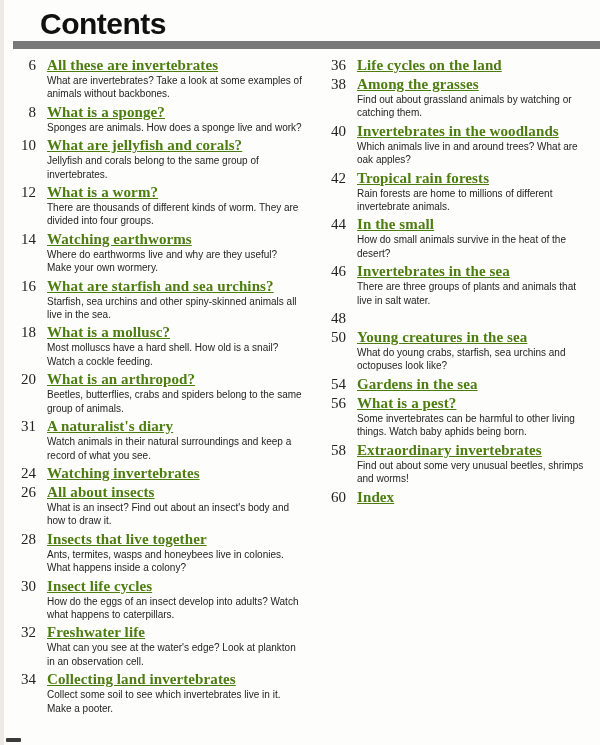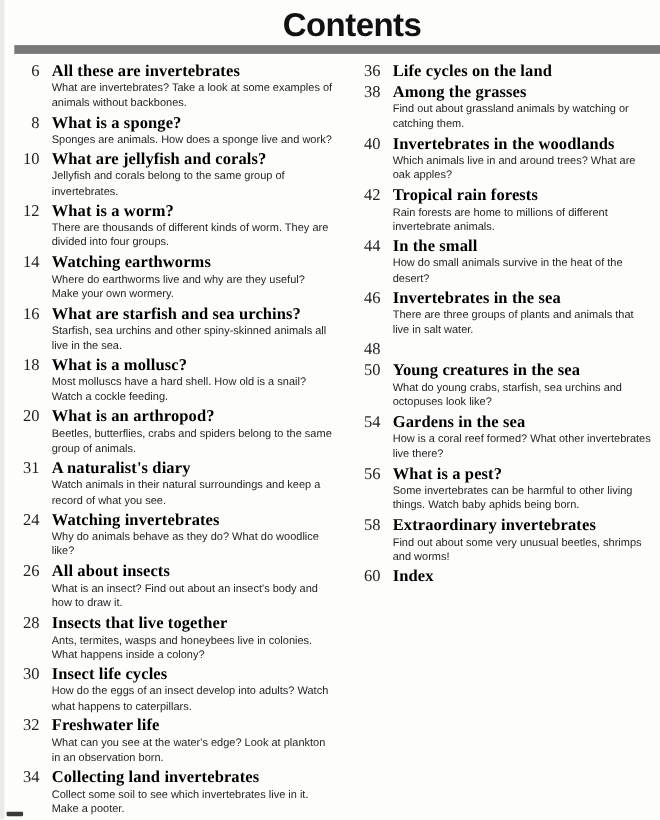--- a/index.html
+++ b/index.html
@@ -13,21 +13,20 @@
   }
   .page-header { padding: 8px 0 0 0; }
   .page-title {
     margin-left: 40px;
     font-family: "Liberation Sans", "DejaVu Sans", sans-serif;
     font-weight: bold;
     font-size: 30px;
     line-height: 31px;
     letter-spacing: -0.5px;
     color: #111;
-    text-align: center;
   }
   .divider-bar {
     margin-left: 13px;
     margin-top: 2px;
     height: 8px;
     background: #787878;
   }
   .toc-columns {
     display: flex;
     margin-top: 8px;
@@ -51,22 +50,23 @@
     font-size: 15px;
     line-height: 16px;
     color: #222;
   }
   .entry-body { min-width: 0; }
   .entry-title {
     font-family: "Liberation Serif", "DejaVu Serif", serif;
     font-weight: bold;
     font-size: 15px;
     line-height: 16px;
-    color: #000000;
+    color: #4d7c0f;
     letter-spacing: 0.1px;
+    text-decoration: underline;
   }
   .entry-desc {
     font-size: 10px;
     line-height: 13.4px;
     color: #242424;
     margin-top: 1px;
   }
   .scan-mark {
     position: absolute;
     left: 6px;
@@ -164,21 +164,20 @@
     <div class="entry-body">
       <div class="entry-title">A naturalist's diary</div>
       <div class="entry-desc">Watch animals in their natural surroundings and keep a record of what you see.</div>
     </div>
   </div>
 
   <div class="toc-entry">
     <div class="entry-page">24</div>
     <div class="entry-body">
       <div class="entry-title">Watching invertebrates</div>
-      <div class="entry-desc">Why do animals behave as they do? What do woodlice like?</div>
     </div>
   </div>
 
   <div class="toc-entry">
     <div class="entry-page">26</div>
     <div class="entry-body">
       <div class="entry-title">All about insects</div>
       <div class="entry-desc">What is an insect? Find out about an insect's body and how to draw it.</div>
     </div>
   </div>
@@ -196,21 +195,21 @@
     <div class="entry-body">
       <div class="entry-title">Insect life cycles</div>
       <div class="entry-desc">How do the eggs of an insect develop into adults? Watch what happens to caterpillars.</div>
     </div>
   </div>
 
   <div class="toc-entry">
     <div class="entry-page">32</div>
     <div class="entry-body">
       <div class="entry-title">Freshwater life</div>
-      <div class="entry-desc">What can you see at the water's edge? Look at plankton in an observation born.</div>
+      <div class="entry-desc">What can you see at the water's edge? Look at plankton in an observation cell.</div>
     </div>
   </div>
 
   <div class="toc-entry">
     <div class="entry-page">34</div>
     <div class="entry-body">
       <div class="entry-title">Collecting land invertebrates</div>
       <div class="entry-desc">Collect some soil to see which invertebrates live in it. Make a pooter.</div>
     </div>
   </div>
@@ -273,21 +272,20 @@
       <div class="entry-title">Young creatures in the sea</div>
       <div class="entry-desc">What do young crabs, starfish, sea urchins and octopuses look like?</div>
     </div>
   </div>
 
 
   <div class="toc-entry">
     <div class="entry-page">54</div>
     <div class="entry-body">
       <div class="entry-title">Gardens in the sea</div>
-      <div class="entry-desc">How is a coral reef formed? What other invertebrates live there?</div>
     </div>
   </div>
 
   <div class="toc-entry">
     <div class="entry-page">56</div>
     <div class="entry-body">
       <div class="entry-title">What is a pest?</div>
       <div class="entry-desc">Some invertebrates can be harmful to other living things. Watch baby aphids being born.</div>
     </div>
   </div>

